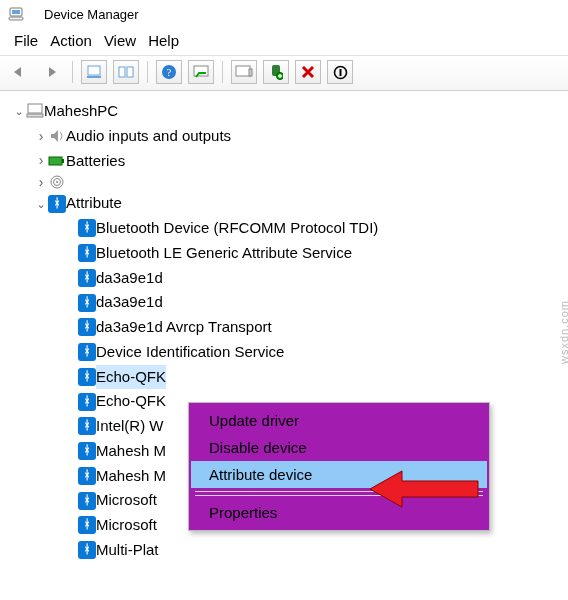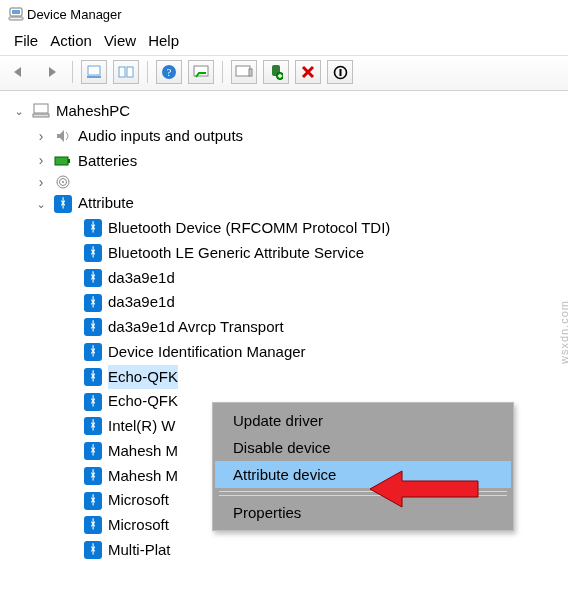--- a/index.html
+++ b/index.html
@@ -9,21 +9,21 @@
     background: #fff;
     width: 568px;
     height: 600px;
     overflow: hidden;
     position: relative;
     color: #000;
   }
   .titlebar {
     display: flex;
     align-items: center;
-    gap: 3px;
+    gap: 20px;
     padding: 6px 8px;
     font-size: 13px;
   }
   .title-icon svg { display:block; }
   .menubar {
     display: flex;
     gap: 12px;
     padding: 4px 14px 6px;
     font-size: 15px;
   }
@@ -48,21 +48,21 @@
   }
   .tbtn.flat { border-color: transparent; background: transparent; }
   .tree {
     padding: 8px 0 0 6px;
     line-height: 1.65;
     font-size: 15px;
   }
   .row {
     display: flex;
     align-items: center;
-    gap: 6px;
+    gap: 0;
     white-space: nowrap;
   }
   .chev {
     width: 14px; height: 14px;
     display: inline-flex; align-items: center; justify-content: center;
     color: #666;
     font-size: 11px;
   }
   .chev.open::before { content: "⌄"; }
   .chev.closed::before { content: "›"; font-size: 14px; }
@@ -74,26 +74,25 @@
   .bt {
     width:18px;height:18px;border-radius:3px;background:#0a78d6;
     display:flex;align-items:center;justify-content:center;
     color:#fff;font-size:12px;font-weight:bold;
   }
   .sel { background:#cde8ff; }
   .ctxmenu {
     position: absolute;
     left: 188px; top: 402px;
     width: 302px;
-    background: #a3a3a3;
+    background: #a21caf;
     border: 1px solid #bdbdbd;
     box-shadow: 2px 3px 5px rgba(0,0,0,0.25);
     padding: 4px 2px;
     font-size: 15px;
-    margin-left: 24px;
   }
   .ctxmenu .mi {
     padding: 5px 18px;
     cursor: default;
   }
   .ctxmenu .mi.hi { background:#91c9f7; }
   .ctxmenu .mi.bold { font-weight: normal; }
   .ctxmenu .msep { height:1px; background:#d6d6d6; margin:3px 4px; }
   .arrow {
     position:absolute;
@@ -283,21 +282,21 @@
       <span class="icon">
         <span class="bt">ᚼ</span>
       </span>
       <span>da3a9e1d Avrcp Transport</span>
     </div>
   <div class="row lvl2">
       <span class="chev none"></span>
       <span class="icon">
         <span class="bt">ᚼ</span>
       </span>
-      <span>Device Identification Manager</span>
+      <span>Device Identification Service</span>
     </div>
   <div class="row lvl2">
       <span class="chev none"></span>
       <span class="icon">
         <span class="bt">ᚼ</span>
       </span>
       <span class="sel">Echo-QFK</span>
     </div>
   <div class="row lvl2">
       <span class="chev none"></span>

